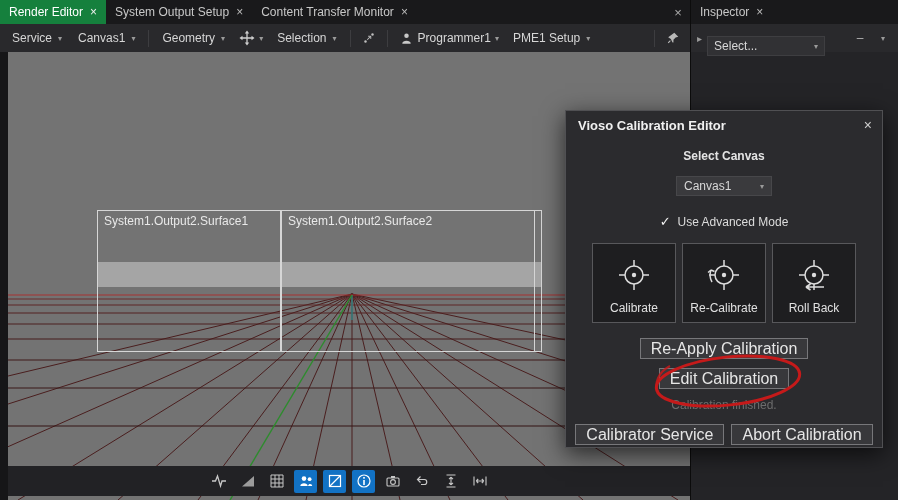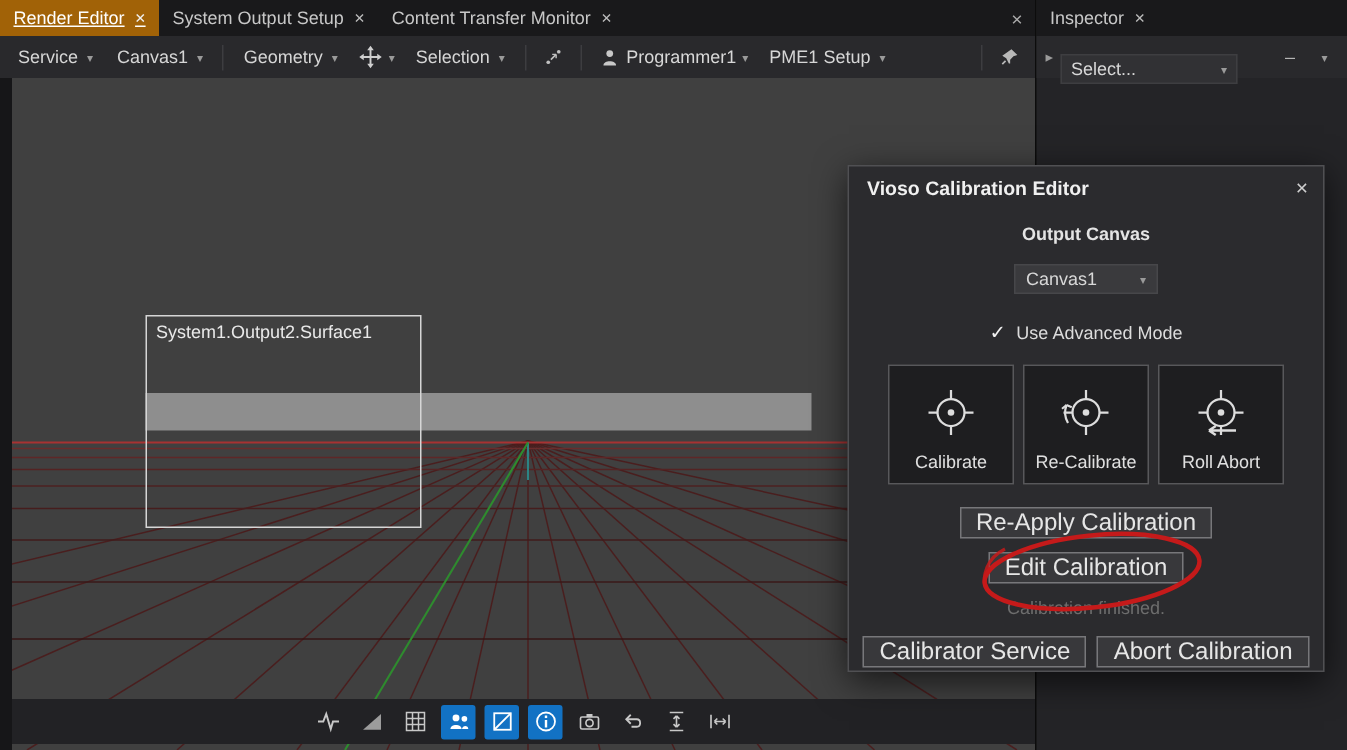--- a/index.html
+++ b/index.html
@@ -6,42 +6,42 @@
   html,body { width:898px; height:500px; overflow:hidden; }
   body { font-family:"Liberation Sans", sans-serif; background:#1a1a1c; color:#d8d8d8; font-size:12px; position:relative; }
 
   
   #left-area  { position:absolute; left:0; top:0; width:690px; height:500px; background:#161618; }
   #right-area { position:absolute; left:690px; top:0; width:208px; height:500px; background:#242427; border-left:1px solid #0c0c0c; }
 
   
   .tabbar { height:24px; background:#19191b; display:flex; align-items:stretch; }
   .tab { display:flex; align-items:center; gap:7px; padding:0 9px; color:#c8c8c8; cursor:default; }
-  .tab.active { background:#a16207; color:#fff;text-decoration:underline; }
+  .tab.active { background:#15803d; color:#fff; }
   .tab-close { font-size:12px; color:#bbb; line-height:1; }
   .tab.active .tab-close { color:#f0f0f0; }
   .tabbar .spacer { flex:1; }
   .bar-close { width:24px; display:flex; align-items:center; justify-content:center; color:#aaa; font-size:13px; }
 
   
   .toolbar { height:28px; background:#29292c; display:flex; align-items:center; padding:0 6px; gap:4px; }
   .dd { display:flex; align-items:center; gap:6px; padding:2px 6px; border-radius:2px; color:#d6d6d6; }
   .chev { font-size:8px; color:#9a9a9a; }
   .vsep { width:1px; height:17px; background:#3d3d40; margin:0 3px; }
   .tool-icon-btn { display:flex; align-items:center; gap:4px; padding:2px 4px; }
   svg { display:block; }
 
   
   #right-area .toolbar { gap:5px; }
   .select-dd { background:#313134; border:1px solid #3e3e41; width:118px; height:20px;
                display:flex; align-items:center; justify-content:space-between; padding:0 6px;margin-top:16px; }
   .mini-btn { width:18px; height:18px; display:flex; align-items:center; justify-content:center; color:#b5b5b5; }
 
   
-  #viewport { position:absolute; left:8px; top:52px; width:682px; height:448px; background:#404040; overflow:hidden; }
+  #viewport { position:absolute; left:8px; top:52px; width:682px; height:448px; background:#737373; overflow:hidden; }
   #grid-svg { position:absolute; left:0; top:0; }
   .band { position:absolute; left:89px; top:210px; width:444px; height:25px; background:rgba(205,205,205,0.55); }
   .surface-box { position:absolute; top:158px; height:142px; border:1px solid #d6d6d6; }
   #surface1 { left:89px;  width:184px; }
   #surface2 { left:273px; width:261px; }
   .surface-label { position:absolute; left:6px; top:3px; color:#e9e9e9; font-size:12px; white-space:nowrap; }
   .inner-line { position:absolute; right:6px; top:0; bottom:0; width:1px; background:#d6d6d6; }
 
   
   #bottom-strip { position:absolute; left:0; top:414px; width:682px; height:30px; background:#222225;
@@ -200,20 +200,24 @@
       <line x1="0" y1="243" x2="682" y2="243" stroke="#a83232" stroke-width="1.2"></line>
       <line x1="344" y1="243" x2="344" y2="268" stroke="#2a8f8f" stroke-width="1.2"></line>
       <line x1="344" y1="243" x2="222" y2="448" stroke="#2e8b2e" stroke-width="1.4"></line>
     </svg>
 
     <div class="band"></div>
 
     <div class="surface-box" id="surface1">
       <span class="surface-label">System1.Output2.Surface1</span>
     </div>
+    <div class="surface-box" id="surface2">
+      <span class="surface-label">System1.Output2.Surface2</span>
+      <span class="inner-line"></span>
+    </div>
 
     <div id="bottom-strip">
       <div class="vp-btn">
         <span>
           <svg width="16" height="16" viewBox="0 0 16 16">
               <path d="M1 8 H4.5 L6.5 3 L9.5 13 L11 8 H15" stroke="#c8c8c8" stroke-width="1.3" fill="none"></path>
             </svg>
         </span>
       </div>
       <div class="vp-btn">
@@ -312,21 +316,21 @@
     </div>
   </div>
 </div>
 
 <div id="dialog">
   <div class="dlg-titlebar">
     <span class="dlg-title">Vioso Calibration Editor</span>
     <span class="dlg-close">×</span>
   </div>
   <div class="dlg-body">
-    <span class="dlg-label">Output Canvas</span>
+    <span class="dlg-label">Select Canvas</span>
 
     <div class="dlg-dd">
       <span>Canvas1</span>
       <span class="chev">▾</span>
     </div>
 
     <div class="chk-row">
       <span class="chk-mark">✓</span>
       <span>Use Advanced Mode</span>
     </div>
@@ -356,21 +360,21 @@
       </div>
       <div class="big-btn">
         <span>
           <svg width="40" height="40" viewBox="0 0 40 40">
             <circle cx="20" cy="20" r="9" stroke="#ddd" stroke-width="1.5" fill="none"></circle>
             <circle cx="20" cy="20" r="2.2" fill="#ddd"></circle>
             <path d="M20 5 V11 M20 29 V35 M5 20 H11 M29 20 H35" stroke="#ddd" stroke-width="1.5"></path>
             <path d="M30 32 H12 M12 32 l4.5 -3 M12 32 l4.5 3" stroke="#ddd" stroke-width="1.7" fill="none"></path>
           </svg>
         </span>
-        <span class="lbl">Roll Abort</span>
+        <span class="lbl">Roll Back</span>
       </div>
     </div>
 
     <div class="sm-btn" id="btn-reapply">
       <span>Re-Apply Calibration</span>
     </div>
     <div class="sm-btn" id="btn-edit">
       <span>Edit Calibration</span>
     </div>
 

